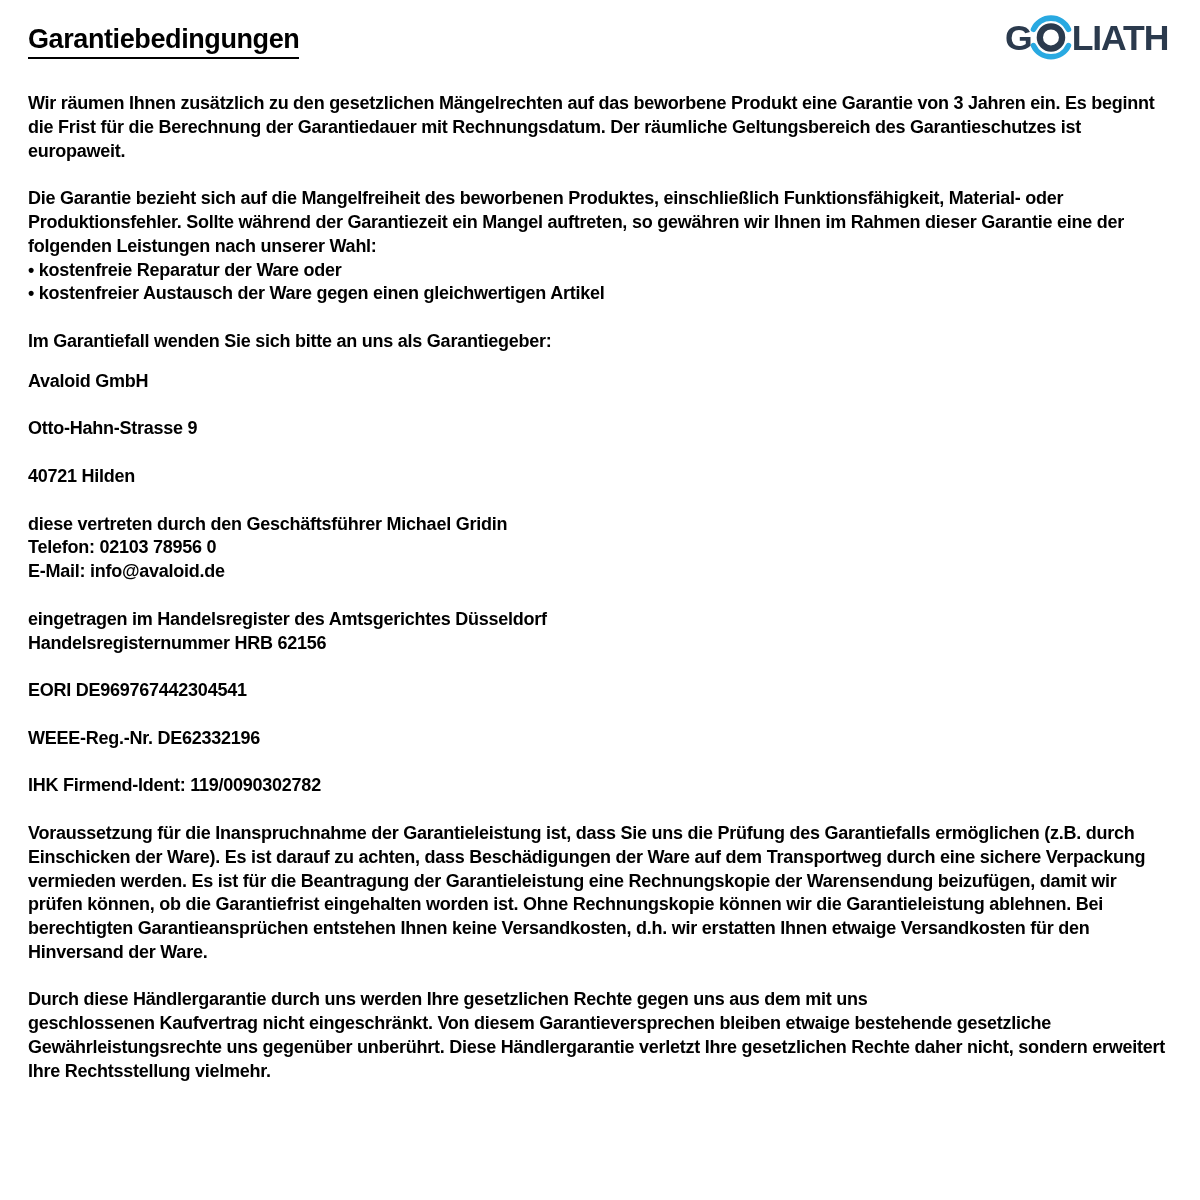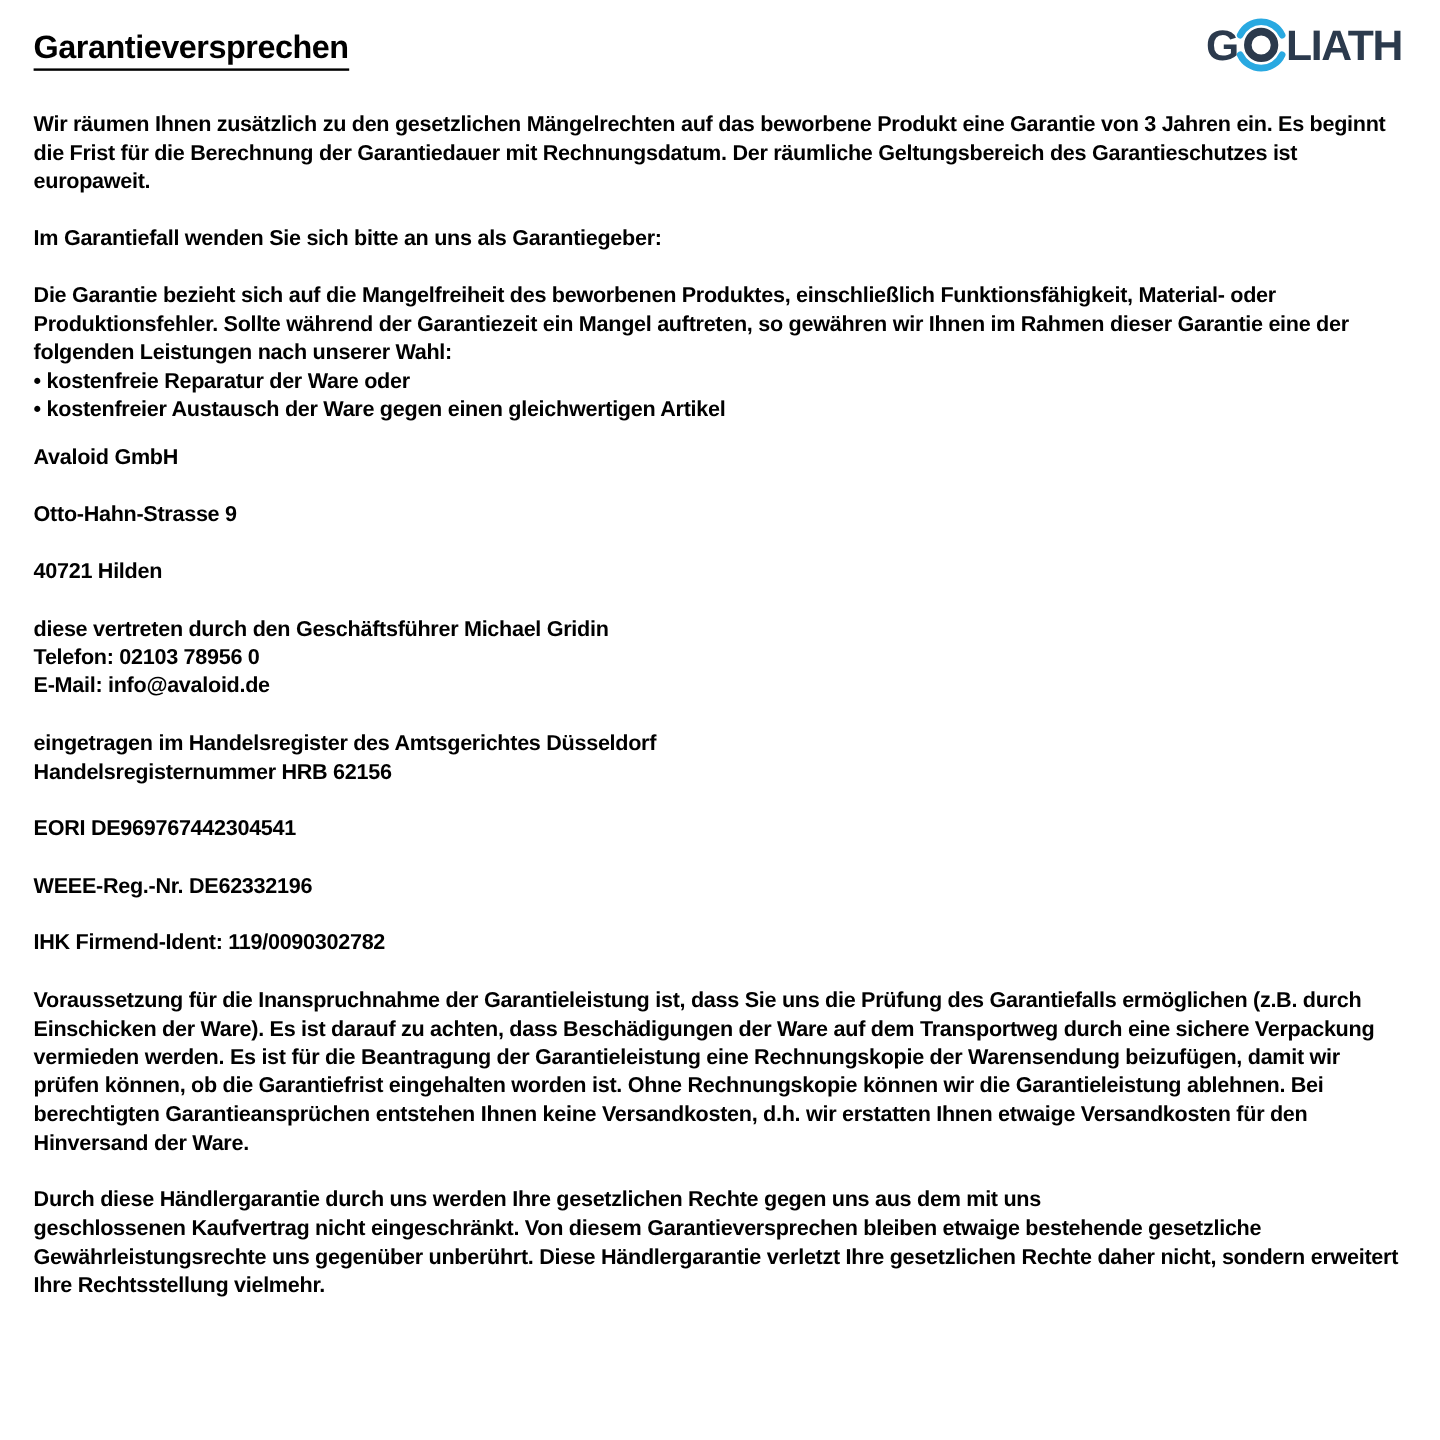--- a/index.html
+++ b/index.html
@@ -62,30 +62,30 @@
       <circle cx="62" cy="42" r="15" fill="none" stroke="#2b3a4d" stroke-width="8.5"></circle>
 
       <text x="0" y="59" font-family="Liberation Sans, sans-serif" font-weight="700" font-size="48" fill="#2b3a4d" letter-spacing="-1">G</text>
       <text x="90" y="59" font-family="Liberation Sans, sans-serif" font-weight="700" font-size="48" fill="#2b3a4d" letter-spacing="-1.5">LIATH</text>
     </svg>
   </div>
 
   <div class="content">
 
     <h1 class="title">
-      <span class="underline">Garantieversprechen</span>
+      <span class="underline">Garantiebedingungen</span>
     </h1>
 
     <p class="block first">Wir räumen Ihnen zusätzlich zu den gesetzlichen Mängelrechten auf das beworbene Produkt eine Garantie von 3 Jahren ein. Es beginnt die Frist für die Berechnung der Garantiedauer mit Rechnungsdatum. Der räumliche Geltungsbereich des Garantieschutzes ist europaweit.</p>
 
-    <p class="block bold">Im Garantiefall wenden Sie sich bitte an uns als Garantiegeber:</p>
-
     <p class="block">Die Garantie bezieht sich auf die Mangelfreiheit des beworbenen Produktes, einschließlich Funktionsfähigkeit, Material- oder Produktionsfehler. Sollte während der Garantiezeit ein Mangel auftreten, so gewähren wir Ihnen im Rahmen dieser Garantie eine der folgenden Leistungen nach unserer Wahl:
 • kostenfreie Reparatur der Ware oder
 • kostenfreier Austausch der Ware gegen einen gleichwertigen Artikel</p>
+
+    <p class="block bold">Im Garantiefall wenden Sie sich bitte an uns als Garantiegeber:</p>
 
     <p class="block joined">Avaloid GmbH
 
 Otto-Hahn-Strasse 9
 
 40721 Hilden
 
 diese vertreten durch den Geschäftsführer Michael Gridin
 Telefon: 02103 78956 0
 E-Mail: info@avaloid.de

